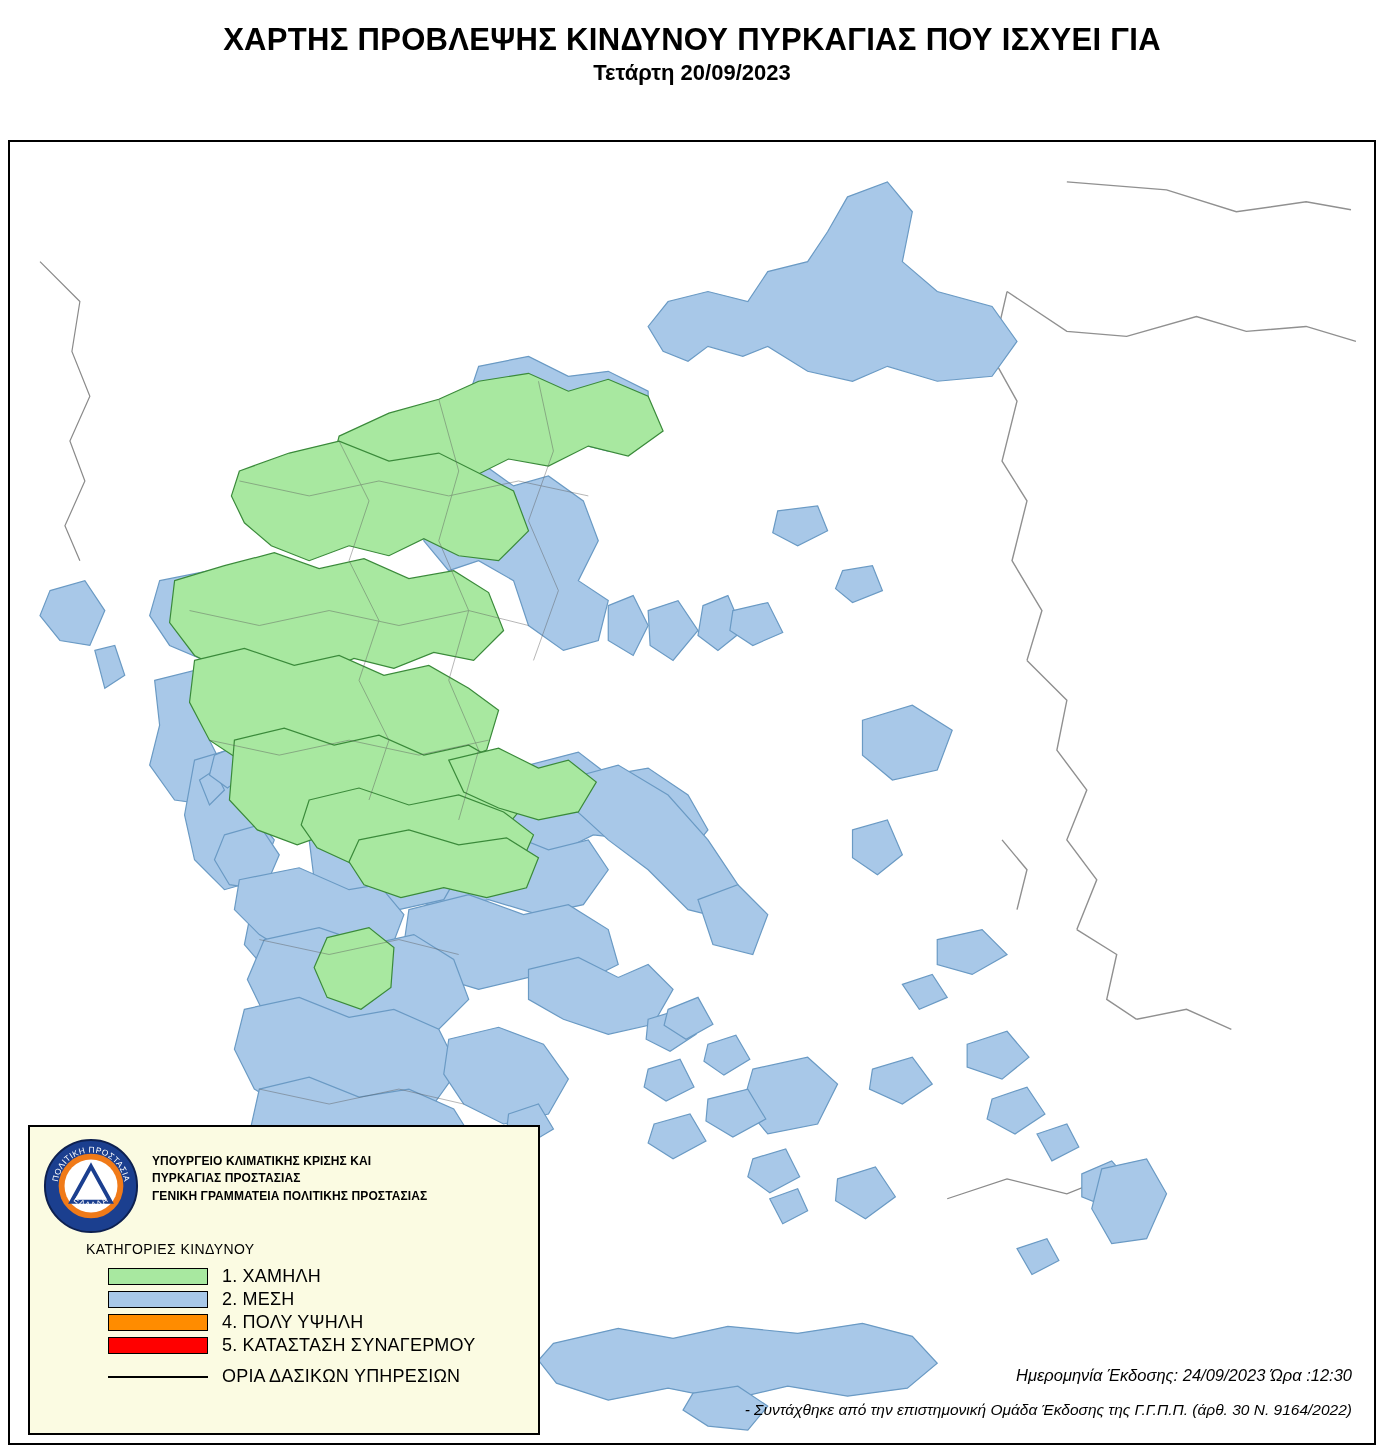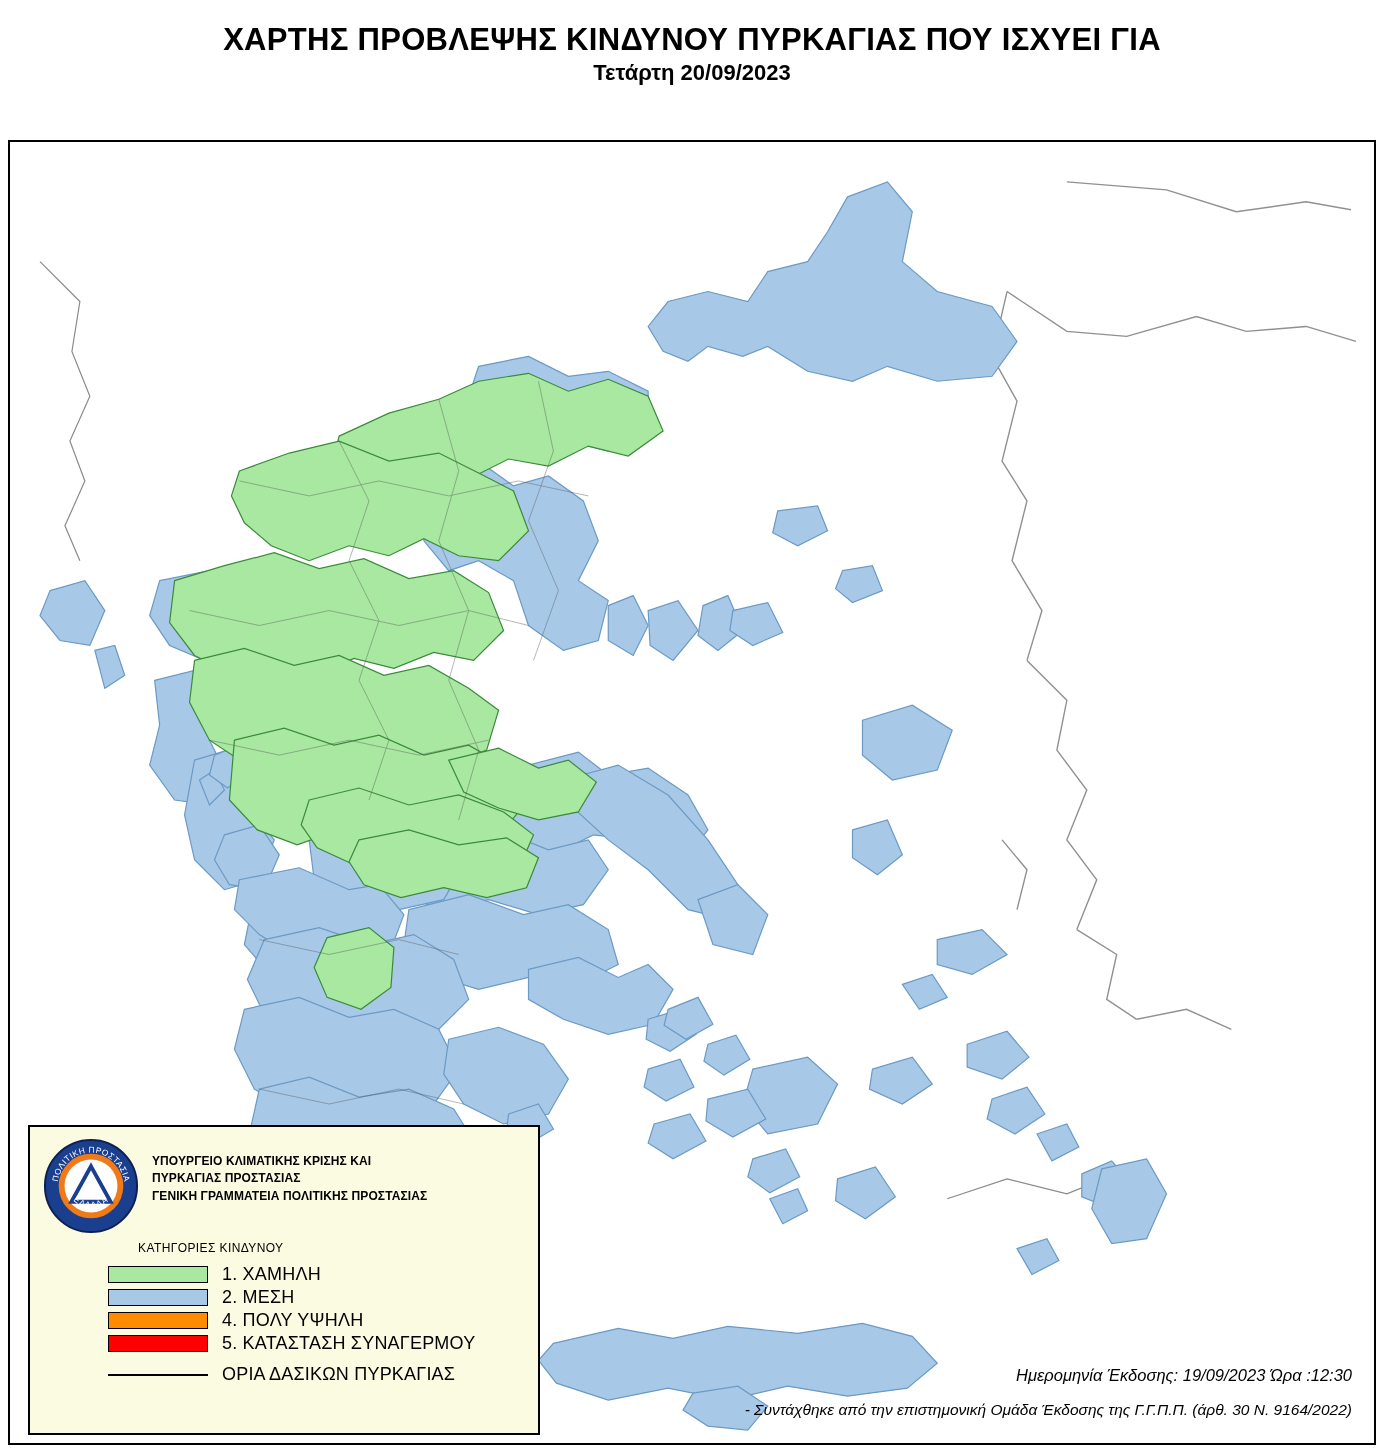--- a/index.html
+++ b/index.html
@@ -83,22 +83,22 @@
   }
   #ministry-lines {
     padding-top: 16px;
     font-size: 12px;
     font-weight: bold;
     line-height: 1.45;
     letter-spacing: 0.1px;
   }
   #legend-title {
     margin-top: 6px;
-    margin-left: 96px;
-    font-size: 12px;
+    margin-left: 44px;
+    font-size: 14px;
     letter-spacing: 0.4px;
   }
   .legend-rows {
     margin-top: 8px;
     margin-left: 66px;
   }
   .legend-row {
     display: flex;
     align-items: center;
     height: 23px;
@@ -341,20 +341,20 @@
         <span class="legend-label">4. ΠΟΛΥ ΥΨΗΛΗ</span>
       </div>
       <div class="legend-row">
         <span class="swatch" style="background:#ff0000;"></span>
         <span class="legend-label">5. ΚΑΤΑΣΤΑΣΗ ΣΥΝΑΓΕΡΜΟΥ</span>
       </div>
     </div>
 
     <div id="legend-boundary-row">
       <span id="boundary-line"></span>
-      <span class="legend-label">ΟΡΙΑ ΔΑΣΙΚΩΝ ΠΥΡΚΑΓΙΑΣ</span>
+      <span class="legend-label">ΟΡΙΑ ΔΑΣΙΚΩΝ ΥΠΗΡΕΣΙΩΝ</span>
     </div>
   </div>
 
-  <div id="issue-info">Ημερομηνία Έκδοσης: 19/09/2023  Ώρα :12:30</div>
+  <div id="issue-info">Ημερομηνία Έκδοσης: 24/09/2023  Ώρα :12:30</div>
   <div id="credit-info">- Συντάχθηκε από την επιστημονική  Ομάδα  Έκδοσης της Γ.Γ.Π.Π. (άρθ. 30 Ν. 9164/2022)</div>
 
 </div>
 
 </body></html>

